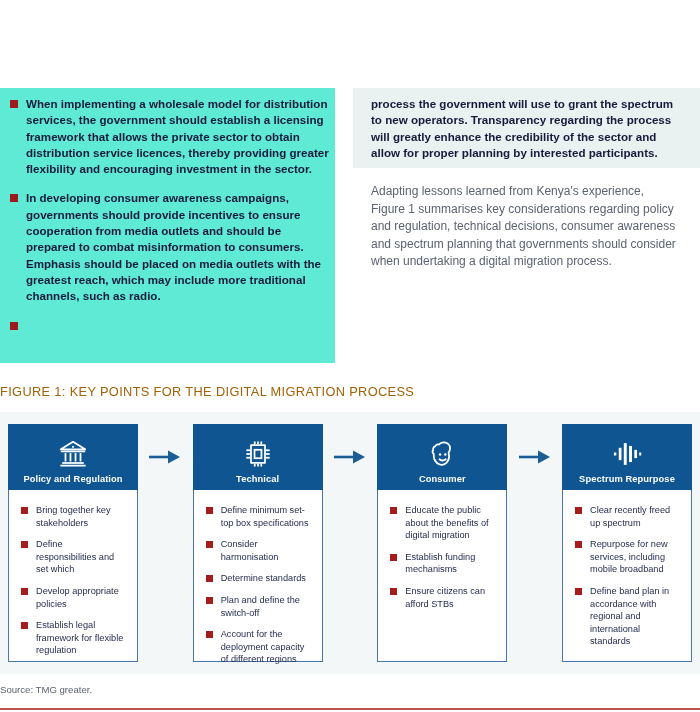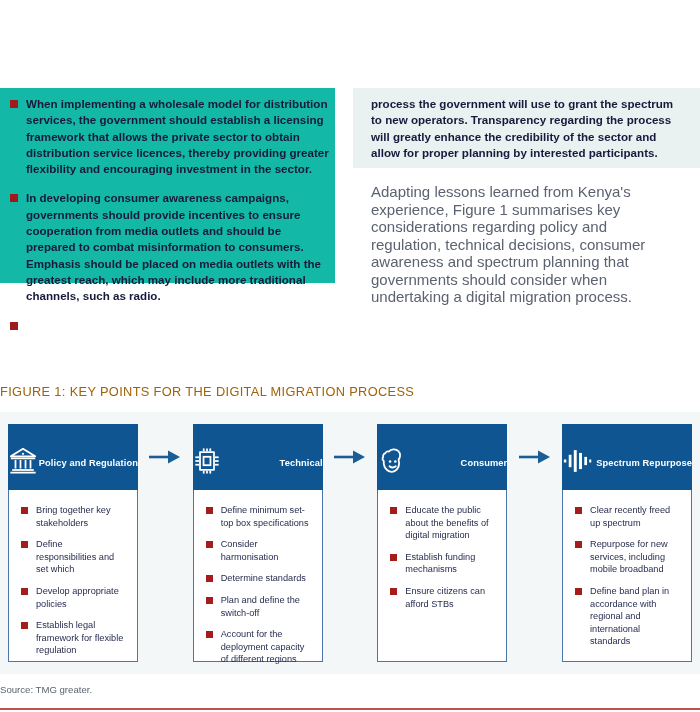--- a/index.html
+++ b/index.html
@@ -22,22 +22,22 @@
     left: 0;
     top: 88px;
     width: 700px;
     height: 280px;
   }
   .col-left {
     position: absolute;
     left: 0;
     top: 0;
     width: 335px;
-    height: 195px;
-    background: #14b8a6;
+    height: 275px;
+    background: #5eead4;
     box-sizing: border-box;
     padding: 8px 6px 8px 6px;
   }
   .col-right-tint {
     position: absolute;
     left: 353px;
     top: 0;
     width: 347px;
     height: 80px;
     background: #e9f2f0;
@@ -77,21 +77,21 @@
   }
 
   .cont-para {
     font-size: 11.6px;
     line-height: 16.3px;
     font-weight: bold;
     color: #161a3c;
     margin: 0 0 10px 0;
   }
   .body-para {
-    font-size: 15px;
+    font-size: 12px;
     line-height: 17.5px;
     color: #5b6270;
     margin: 22px 0 0 0;
     font-weight: normal;
   }
 
   
   .figure-title {
     position: absolute;
     left: 0;
@@ -121,23 +121,23 @@
   }
   .stage {
     width: 130px;
     flex: 0 0 130px;
   }
   .stage-head {
     background: #0f5592;
     height: 66px;
     position: relative;
     display: flex;
-    flex-direction: row;
+    flex-direction: column;
     align-items: center;
-    justify-content: space-between;
+    justify-content: center;
     padding-top: 7px;
     box-sizing: border-box;
   }
   .stage-icon {
     height: 33px;
     display: flex;
     align-items: center;
     justify-content: center;
   }
   .stage-label {

